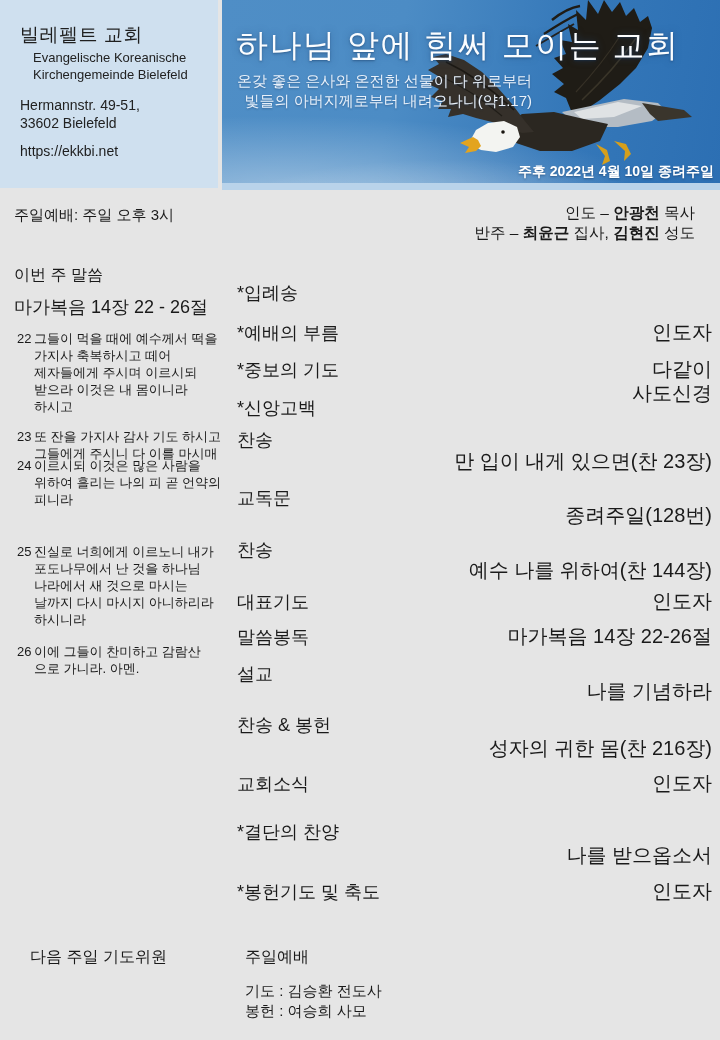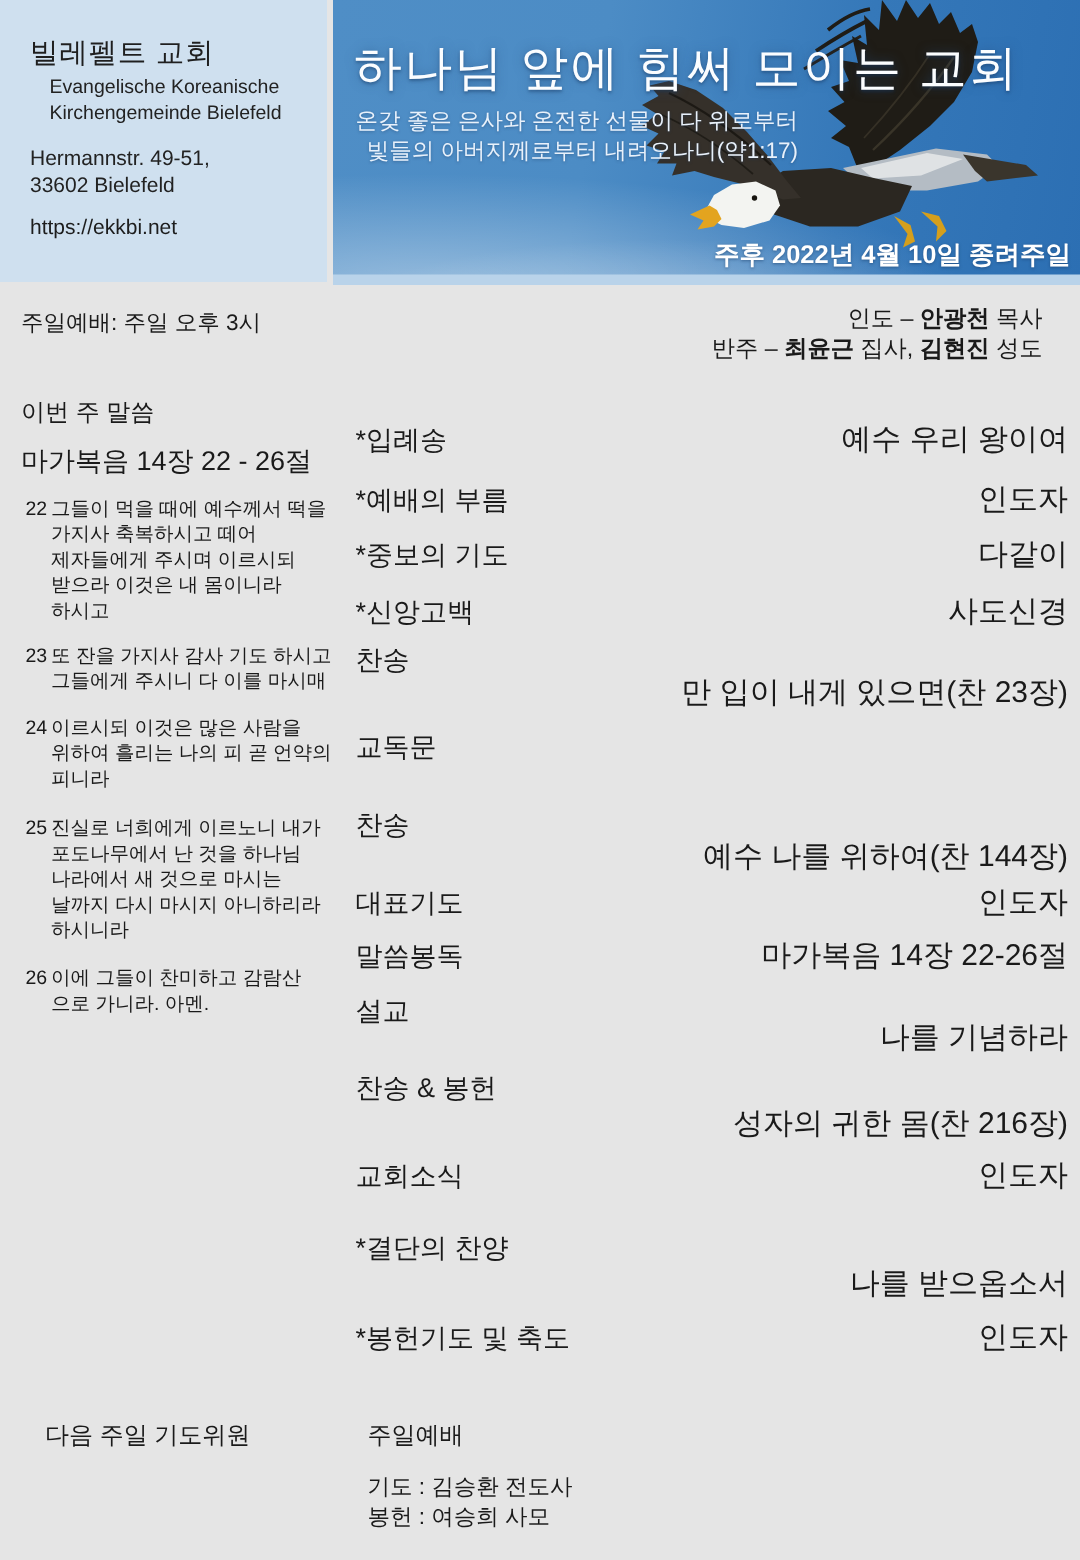--- a/index.html
+++ b/index.html
@@ -31,34 +31,34 @@
   .hero-title {
     position:absolute; left:14px; top:24px; font-size:32px; letter-spacing:1.5px;
     color:#fbfdff; text-shadow:0 0 7px rgba(40,80,130,0.55), 0 1px 2px rgba(20,50,90,0.45);
     white-space:nowrap;
   }
   .hero-verse {
     position:absolute; left:15px; top:71px; font-size:15px; line-height:20px;
     color:#e8f1fb; text-shadow:0 1px 2px rgba(30,60,100,0.45); white-space:nowrap;
   }
   .hero-date {
-    position:absolute; right:6px; bottom:9px; font-size:17px; font-weight:bold;
+    position:absolute; right:6px; bottom:9px; font-size:14px; font-weight:bold;
     color:#ffffff; text-shadow:0 1px 2px rgba(20,50,90,0.5); white-space:nowrap;margin-left:36px;
   }
   
   .svc-time  { position:absolute; left:14px; top:206px; font-size:15px; }
   .svc-staff { position:absolute; right:25px; top:203px; font-size:15.5px; line-height:19.5px; text-align:right; }
   .svc-staff b { font-weight:bold; }
   
   .scr-heading { position:absolute; left:14px; top:265px; font-size:16px; }
   .scr-ref     { position:absolute; left:14px; top:295px; font-size:18px; }
   .verse { position:absolute; left:0; width:230px; font-size:13px; line-height:17px; }
   .verse .vnum  { position:absolute; left:17px; top:0; }
   .verse .vtext { margin-left:34px; }
-  .v22 { top:330px; } .v23 { top:428px; } .v24 { top:476px; } .v25 { top:543px; } .v26 { top:643px; }
+  .v22 { top:330px; } .v23 { top:428px; } .v24 { top:457px; } .v25 { top:543px; } .v26 { top:643px; }
   
   .wlabel { position:absolute; left:237px; font-size:18px; white-space:nowrap; }
   .wvalue { position:absolute; left:237px; width:475px; text-align:right; font-size:20px; white-space:nowrap; }
   
   .ft-heading { position:absolute; left:30px;  top:947px;  font-size:16px; }
   .ft-title   { position:absolute; left:245px; top:947px;  font-size:16px; }
   .ft-prayer  { position:absolute; left:245px; top:982px;  font-size:15px; }
   .ft-offer   { position:absolute; left:245px; top:1002px; font-size:15px; }
 </style>
 </head>
@@ -163,35 +163,35 @@
   </div>
   <div class="verse v26">
     <span class="vnum">26</span>
     <div class="vtext">
       <div>이에 그들이 찬미하고 감람산</div>
       <div>으로 가니라. 아멘.</div>
     </div>
   </div>
 
   <div class="wlabel" style="top:281px">*입례송</div>
-  <div class="wvalue" style="top:279px">예수 우리 왕이여</div>
 
   <div class="wlabel" style="top:321px">*예배의 부름</div>
   <div class="wvalue" style="top:319px">인도자</div>
 
   <div class="wlabel" style="top:358px">*중보의 기도</div>
   <div class="wvalue" style="top:356px">다같이</div>
 
   <div class="wlabel" style="top:396px">*신앙고백</div>
-  <div class="wvalue" style="top:394px">사도신경</div>
+  <div class="wvalue" style="top:380px">사도신경</div>
 
   <div class="wlabel" style="top:428px">찬송</div>
   <div class="wvalue" style="top:448px">만 입이 내게 있으면(찬 23장)</div>
 
   <div class="wlabel" style="top:486px">교독문</div>
+  <div class="wvalue" style="top:502px">종려주일(128번)</div>
 
   <div class="wlabel" style="top:538px">찬송</div>
   <div class="wvalue" style="top:557px">예수 나를 위하여(찬 144장)</div>
 
   <div class="wlabel" style="top:590px">대표기도</div>
   <div class="wvalue" style="top:588px">인도자</div>
 
   <div class="wlabel" style="top:625px">말씀봉독</div>
   <div class="wvalue" style="top:623px">마가복음 14장 22-26절</div>
 

